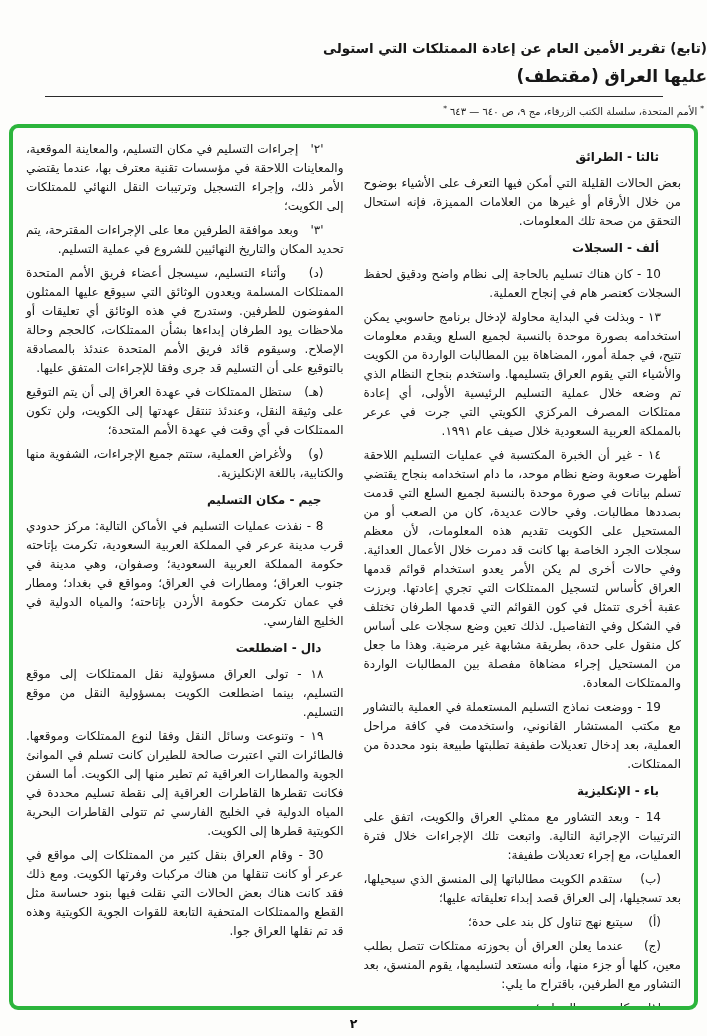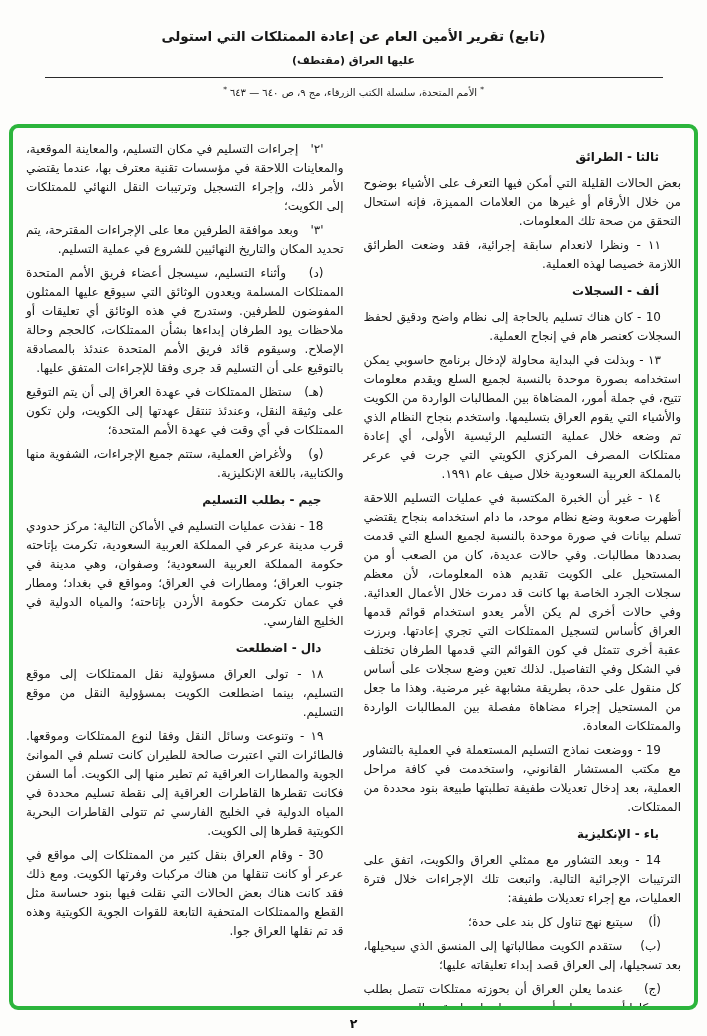--- a/index.html
+++ b/index.html
@@ -6,23 +6,23 @@
   .page {
     position: relative;
     width: 707px;
     height: 1036px;
     background: #fdfdfb;
     font-family: "DejaVu Sans", sans-serif;
     direction: rtl;
     color: #171717;
     overflow: hidden;
   }
-  .header { text-align: center; padding-top: 28px; }
+  .header { padding-top: 40px; }
   .title-line1 { font-size: 13.5px; font-weight: bold; letter-spacing: 0; }
-  .title-line2 { font-size: 11px; font-weight: bold; margin-top: 10px; }
+  .title-line2 { font-size: 17px; font-weight: bold; margin-top: 10px; }
   .header-rule {
     width: 618px; height: 1px; background: #2a2a2a;
     margin: 10px auto 7px auto;
   }
   .source-note { font-size: 10px; color: #222; }
   .source-note sup { font-size: 7.5px; padding: 0 3px; }
   .content-box {
     position: absolute;
     top: 124px; right: 9px; left: 9px; bottom: 26px;
     border: 4px solid #2cb53c;
@@ -68,41 +68,40 @@
     <div class="source-note">
       <sup>*</sup><span>الأمم المتحدة، سلسلة الكتب الزرقاء، مج ٩، ص ٦٤٠ — ٦٤٣</span><sup>*</sup>
     </div>
   </div>
 
   <div class="content-box">
     <div class="columns">
       <div class="column">
           <div class="block heading">ثالثا - الطرائق</div>
           <div class="block cont">بعض الحالات القليلة التي أمكن فيها التعرف على الأشياء بوضوح من خلال الأرقام أو غيرها من العلامات المميزة، فإنه استحال التحقق من صحة تلك المعلومات.</div>
-          <div class="block para">١١ - ونظرا لانعدام سابقة إجرائية، فقد وضعت الطرائق اللازمة خصيصا لهذه العملية.</div>
           <div class="block heading">ألف - السجلات</div>
           <div class="block para">10 - كان هناك تسليم بالحاجة إلى نظام واضح ودقيق لحفظ السجلات كعنصر هام في إنجاح العملية.</div>
           <div class="block para">١٣ - وبذلت في البداية محاولة لإدخال برنامج حاسوبي يمكن استخدامه بصورة موحدة بالنسبة لجميع السلع ويقدم معلومات تتيح، في جملة أمور، المضاهاة بين المطالبات الواردة من الكويت والأشياء التي يقوم العراق بتسليمها. واستخدم بنجاح النظام الذي تم وضعه خلال عملية التسليم الرئيسية الأولى، أي إعادة ممتلكات المصرف المركزي الكويتي التي جرت في عرعر بالمملكة العربية السعودية خلال صيف عام ١٩٩١.</div>
           <div class="block para">١٤ - غير أن الخبرة المكتسبة في عمليات التسليم اللاحقة أظهرت صعوبة وضع نظام موحد، ما دام استخدامه بنجاح يقتضي تسلم بيانات في صورة موحدة بالنسبة لجميع السلع التي قدمت بصددها مطالبات. وفي حالات عديدة، كان من الصعب أو من المستحيل على الكويت تقديم هذه المعلومات، لأن معظم سجلات الجرد الخاصة بها كانت قد دمرت خلال الأعمال العدائية. وفي حالات أخرى لم يكن الأمر يعدو استخدام قوائم قدمها العراق كأساس لتسجيل الممتلكات التي تجري إعادتها. وبرزت عقبة أخرى تتمثل في كون القوائم التي قدمها الطرفان تختلف في الشكل وفي التفاصيل. لذلك تعين وضع سجلات على أساس كل منقول على حدة، بطريقة مشابهة غير مرضية. وهذا ما جعل من المستحيل إجراء مضاهاة مفصلة بين المطالبات الواردة والممتلكات المعادة.</div>
           <div class="block para">19 - ووضعت نماذج التسليم المستعملة في العملية بالتشاور مع مكتب المستشار القانوني، واستخدمت في كافة مراحل العملية، بعد إدخال تعديلات طفيفة تطلبتها طبيعة بنود محددة من الممتلكات.</div>
           <div class="block heading">باء - الإنكليزية</div>
           <div class="block para">14 - وبعد التشاور مع ممثلي العراق والكويت، اتفق على الترتيبات الإجرائية التالية. واتبعت تلك الإجراءات خلال فترة العمليات، مع إجراء تعديلات طفيفة:</div>
+          <div class="block para">(ب)&nbsp;&nbsp;&nbsp;&nbsp;ستقدم الكويت مطالباتها إلى المنسق الذي سيحيلها، بعد تسجيلها، إلى العراق قصد إبداء تعليقاته عليها؛</div>
           <div class="block para">(أ)&nbsp;&nbsp;&nbsp;&nbsp;سيتبع نهج تناول كل بند على حدة؛</div>
-          <div class="block para">(ب)&nbsp;&nbsp;&nbsp;&nbsp;ستقدم الكويت مطالباتها إلى المنسق الذي سيحيلها، بعد تسجيلها، إلى العراق قصد إبداء تعليقاته عليها؛</div>
           <div class="block para">(ج)&nbsp;&nbsp;&nbsp;&nbsp;عندما يعلن العراق أن بحوزته ممتلكات تتصل بطلب معين، كلها أو جزء منها، وأنه مستعد لتسليمها، يقوم المنسق، بعد التشاور مع الطرفين، باقتراح ما يلي:</div>
           <div class="block para">'١'&nbsp;&nbsp;&nbsp;مكان وزمن التسليم؛</div>
         </div>
       <div class="column">
           <div class="block para">'٢'&nbsp;&nbsp;&nbsp;إجراءات التسليم في مكان التسليم، والمعاينة الموقعية، والمعاينات اللاحقة في مؤسسات تقنية معترف بها، عندما يقتضي الأمر ذلك، وإجراء التسجيل وترتيبات النقل النهائي للممتلكات إلى الكويت؛</div>
           <div class="block para">'٣'&nbsp;&nbsp;&nbsp;وبعد موافقة الطرفين معا على الإجراءات المقترحة، يتم تحديد المكان والتاريخ النهائيين للشروع في عملية التسليم.</div>
           <div class="block para">(د)&nbsp;&nbsp;&nbsp;&nbsp;وأثناء التسليم، سيسجل أعضاء فريق الأمم المتحدة الممتلكات المسلمة ويعدون الوثائق التي سيوقع عليها الممثلون المفوضون للطرفين. وستدرج في هذه الوثائق أي تعليقات أو ملاحظات يود الطرفان إبداءها بشأن الممتلكات، كالحجم وحالة الإصلاح. وسيقوم قائد فريق الأمم المتحدة عندئذ بالمصادقة بالتوقيع على أن التسليم قد جرى وفقا للإجراءات المتفق عليها.</div>
           <div class="block para">(هـ)&nbsp;&nbsp;&nbsp;ستظل الممتلكات في عهدة العراق إلى أن يتم التوقيع على وثيقة النقل، وعندئذ تنتقل عهدتها إلى الكويت، ولن تكون الممتلكات في أي وقت في عهدة الأمم المتحدة؛</div>
           <div class="block para">(و)&nbsp;&nbsp;&nbsp;&nbsp;ولأغراض العملية، ستتم جميع الإجراءات، الشفوية منها والكتابية، باللغة الإنكليزية.</div>
-          <div class="block heading">جيم - بطلب التسليم</div>
-          <div class="block para">18 - نفذت عمليات التسليم في الأماكن التالية: مركز حدودي قرب مدينة عرعر في المملكة العربية السعودية، تكرمت بإتاحته حكومة المملكة العربية السعودية؛ وصفوان، وهي مدينة في جنوب العراق؛ ومطارات في العراق؛ ومواقع في بغداد؛ ومطار في عمان تكرمت حكومة الأردن بإتاحته؛ والمياه الدولية في الخليج الفارسي.</div>
+          <div class="block heading">جيم - مكان التسليم</div>
+          <div class="block para">8 - نفذت عمليات التسليم في الأماكن التالية: مركز حدودي قرب مدينة عرعر في المملكة العربية السعودية، تكرمت بإتاحته حكومة المملكة العربية السعودية؛ وصفوان، وهي مدينة في جنوب العراق؛ ومطارات في العراق؛ ومواقع في بغداد؛ ومطار في عمان تكرمت حكومة الأردن بإتاحته؛ والمياه الدولية في الخليج الفارسي.</div>
           <div class="block heading">دال - اضطلعت</div>
           <div class="block para">١٨ - تولى العراق مسؤولية نقل الممتلكات إلى موقع التسليم، بينما اضطلعت الكويت بمسؤولية النقل من موقع التسليم.</div>
           <div class="block para">١٩ - وتنوعت وسائل النقل وفقا لنوع الممتلكات وموقعها. فالطائرات التي اعتبرت صالحة للطيران كانت تسلم في الموانئ الجوية والمطارات العراقية ثم تطير منها إلى الكويت. أما السفن فكانت تقطرها القاطرات العراقية إلى نقطة تسليم محددة في المياه الدولية في الخليج الفارسي ثم تتولى القاطرات البحرية الكويتية قطرها إلى الكويت.</div>
           <div class="block para">30 - وقام العراق بنقل كثير من الممتلكات إلى مواقع في عرعر أو كانت تنقلها من هناك مركبات وفرتها الكويت. ومع ذلك فقد كانت هناك بعض الحالات التي نقلت فيها بنود حساسة مثل القطع والممتلكات المتحفية التابعة للقوات الجوية الكويتية وهذه قد تم نقلها العراق جوا.</div>
         </div>
     </div>
   </div>
 
   <div class="page-number">٢</div>
 

